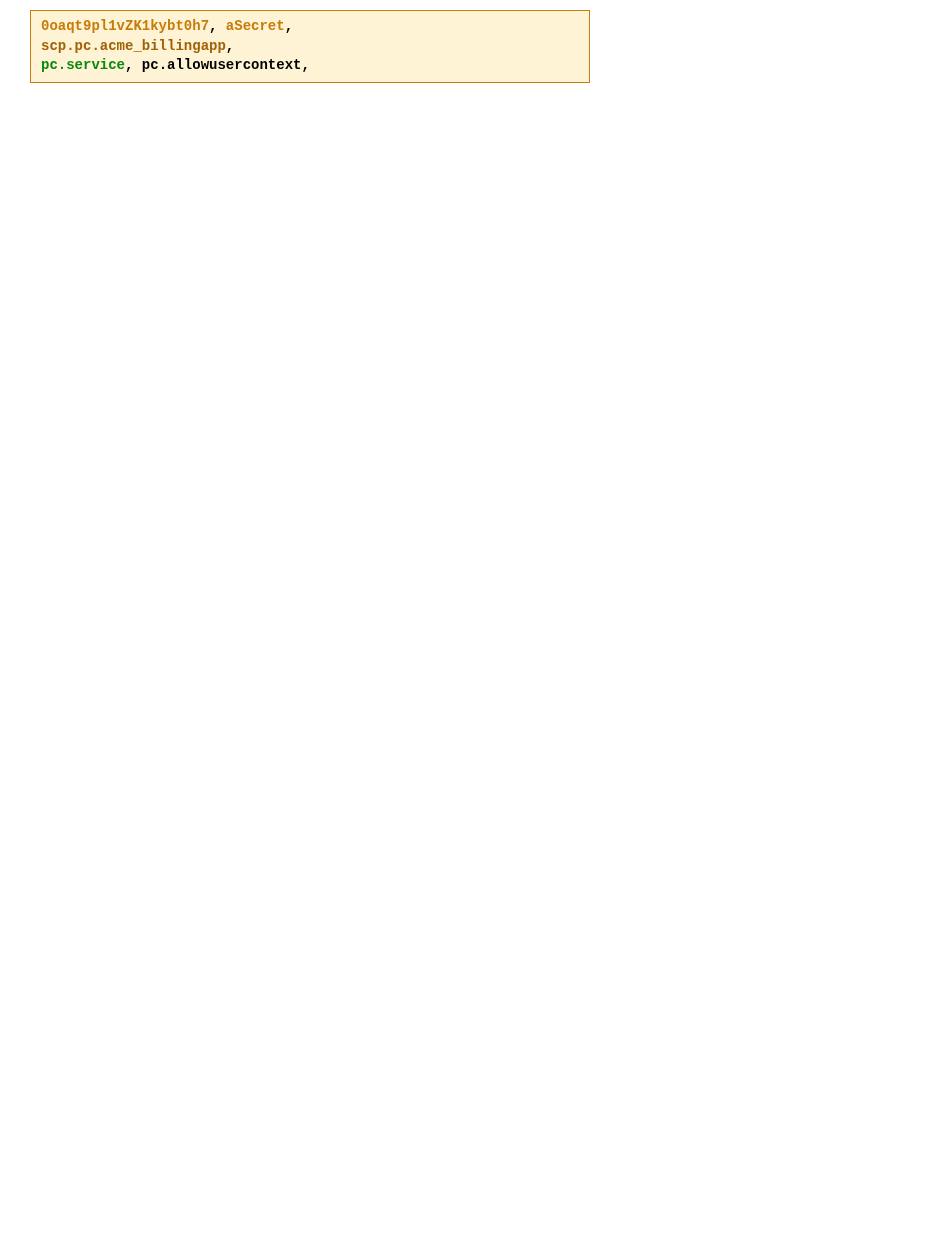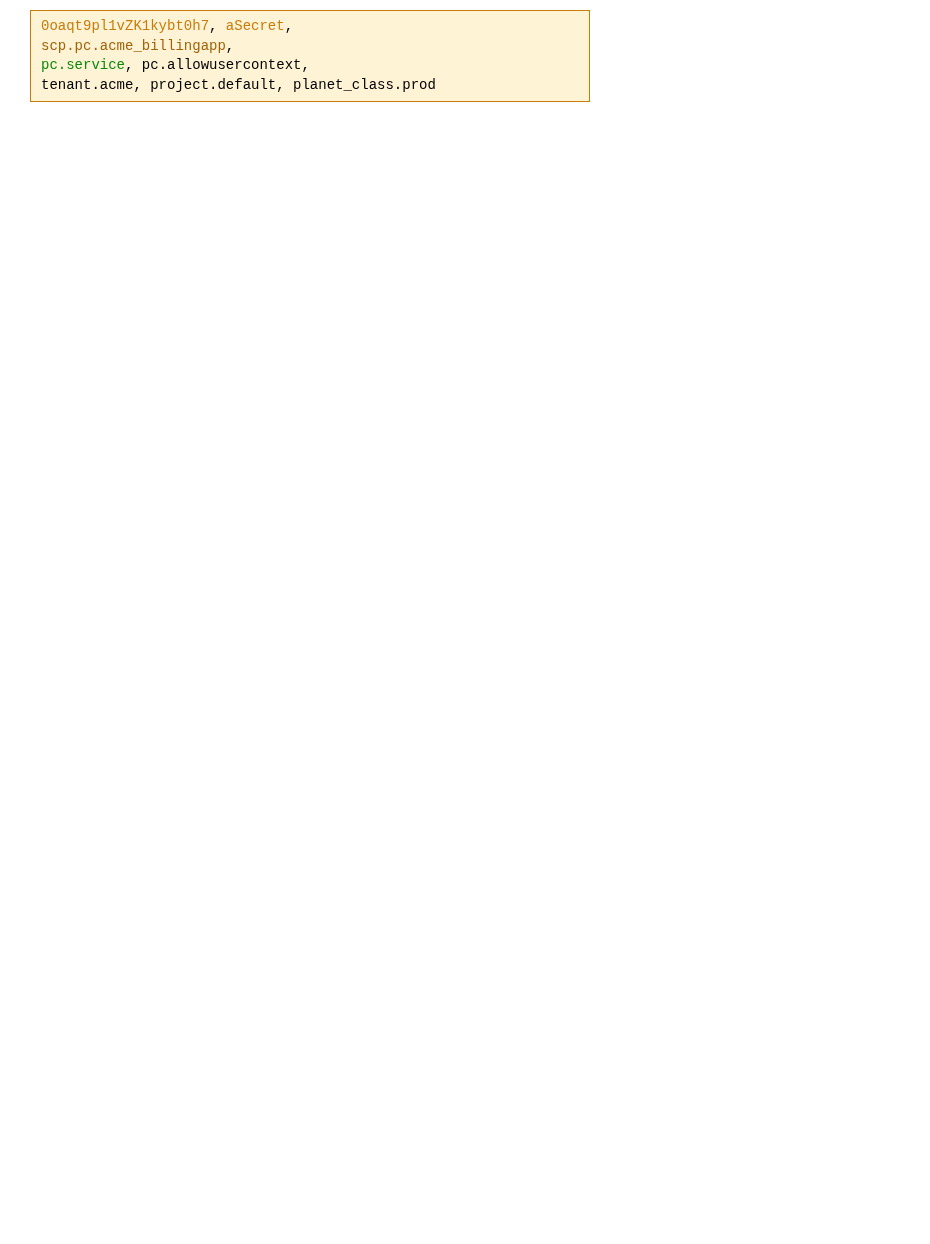--- a/index.html
+++ b/index.html
@@ -5,21 +5,21 @@
   * { box-sizing: border-box; }
   body {
     font-family: Verdana, Geneva, sans-serif;
     font-size: 14px;
     margin: 0;
     padding: 10px;
     width: 930px;
     position: relative;
     background: #fff;
   }
-  .mono { font-family: "Courier New", monospace; font-weight: normal; }
+  .mono { font-family: "Courier New", monospace; font-weight: bold; }
   .orange { color: #c77c0a; }
   .blue { color: #a16207; }
   .green { color: #0a8a0a; }
   .purple { color: #7a1fa2; }
   .red { color: #cc0000; }
   .brown { color: #8a6d1c; font-weight: bold; }
   .bold { font-weight: bold; }
 
   
   .topbox {
@@ -137,21 +137,20 @@
 </style>
 </head>
 <body>
 
 <div class="topbox mono">
   <span class="orange">0oaqt9pl1vZK1kybt0h7</span><span>, </span>
   <span class="orange">aSecret</span><span>,</span><br>
   <span class="blue">scp.pc.acme_billingapp</span><span>,</span><br>
   <span class="green">pc.service</span><span>, </span>
   <span>pc.allowusercontext</span><span>,</span><br>
-  <span>tenant.acme, project.default, planet_class.prod</span>
 </div>
 
 <div class="dotted" style="left:289px; top:115px; height:50px;"></div>
 
 <div class="box box-service">
   <div class="brown">service</div>
 </div>
 <div class="step" style="left:193px; top:160px;">1</div>
 <div class="step" style="left:122px; top:228px;">4</div>
 

